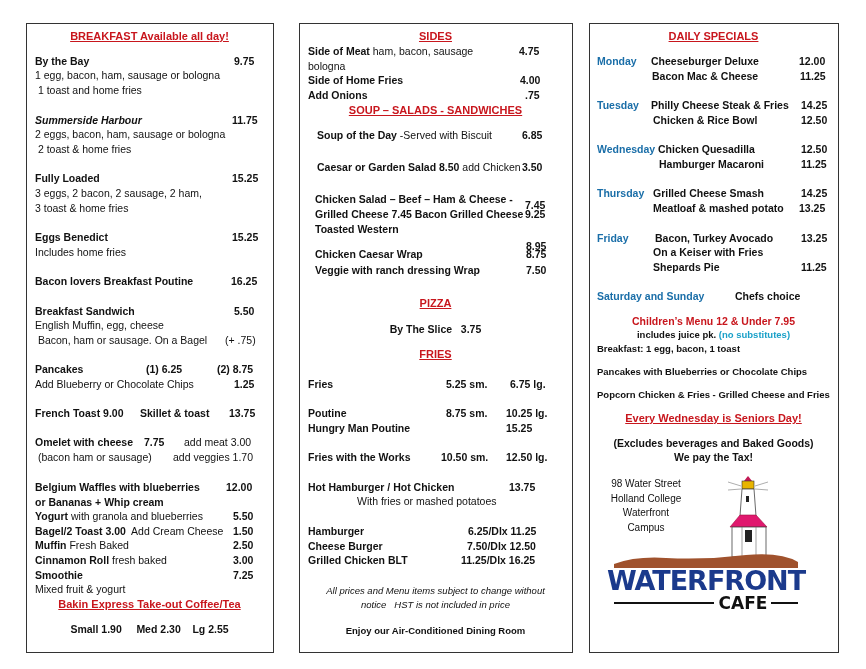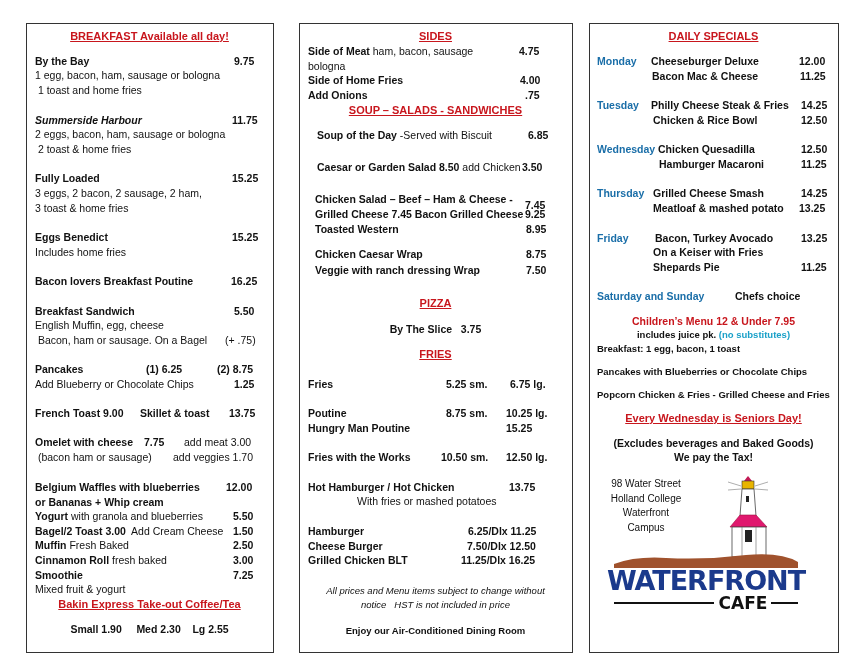--- a/index.html
+++ b/index.html
@@ -101,31 +101,31 @@
   <div class="abs b" style="left:219px;top:21px;">4.75</div>
   <div class="abs" style="left:8px;top:36px;">bologna</div>
   <div class="abs b" style="left:8px;top:50px;">Side of Home Fries</div>
   <div class="abs b" style="left:220px;top:50px;">4.00</div>
   <div class="abs b" style="left:8px;top:65px;">Add Onions</div>
   <div class="abs b" style="left:225px;top:65px;">.75</div>
 
   <div class="abs hd c" style="left:0;width:271px;top:80px;">SOUP – SALADS - SANDWICHES</div>
 
   <div class="abs" style="left:17px;top:105px;"><span class="b">Soup of the Day</span><span style="white-space:pre;"> -Served with Biscuit</span></div>
-  <div class="abs b" style="left:228px;top:105px;">6.85</div>
+  <div class="abs b" style="left:222px;top:105px;">6.85</div>
 
   <div class="abs" style="left:17px;top:137px;"><span class="b">Caesar or Garden Salad 8.50</span><span style="white-space:pre;"> add Chicken</span></div>
   <div class="abs b" style="left:222px;top:137px;">3.50</div>
 
   <div class="abs b" style="left:15px;top:169px;text-align:right;">Chicken Salad – Beef – Ham &amp; Cheese -</div>
   <div class="abs b" style="left:225px;top:175px;">7.45</div>
   <div class="abs b" style="left:15px;top:184px;">Grilled Cheese 7.45 Bacon Grilled Cheese</div>
   <div class="abs b" style="left:225px;top:184px;">9.25</div>
   <div class="abs b" style="left:15px;top:199px;">Toasted Western</div>
-  <div class="abs b" style="left:226px;top:199px;">8.95</div>
+  <div class="abs b" style="left:226px;top:216px;">8.95</div>
 
   <div class="abs b" style="left:15px;top:224px;">Chicken Caesar Wrap</div>
   <div class="abs b" style="left:226px;top:224px;">8.75</div>
   <div class="abs b" style="left:15px;top:240px;">Veggie with ranch dressing Wrap</div>
   <div class="abs b" style="left:226px;top:240px;">7.50</div>
 
   <div class="abs hd c" style="left:0;width:271px;top:273px;">PIZZA</div>
   <div class="abs b c" style="left:0;width:271px;top:299px;white-space:pre;">By The Slice   3.75</div>
 
   <div class="abs hd c" style="left:0;width:271px;top:324px;">FRIES</div>

